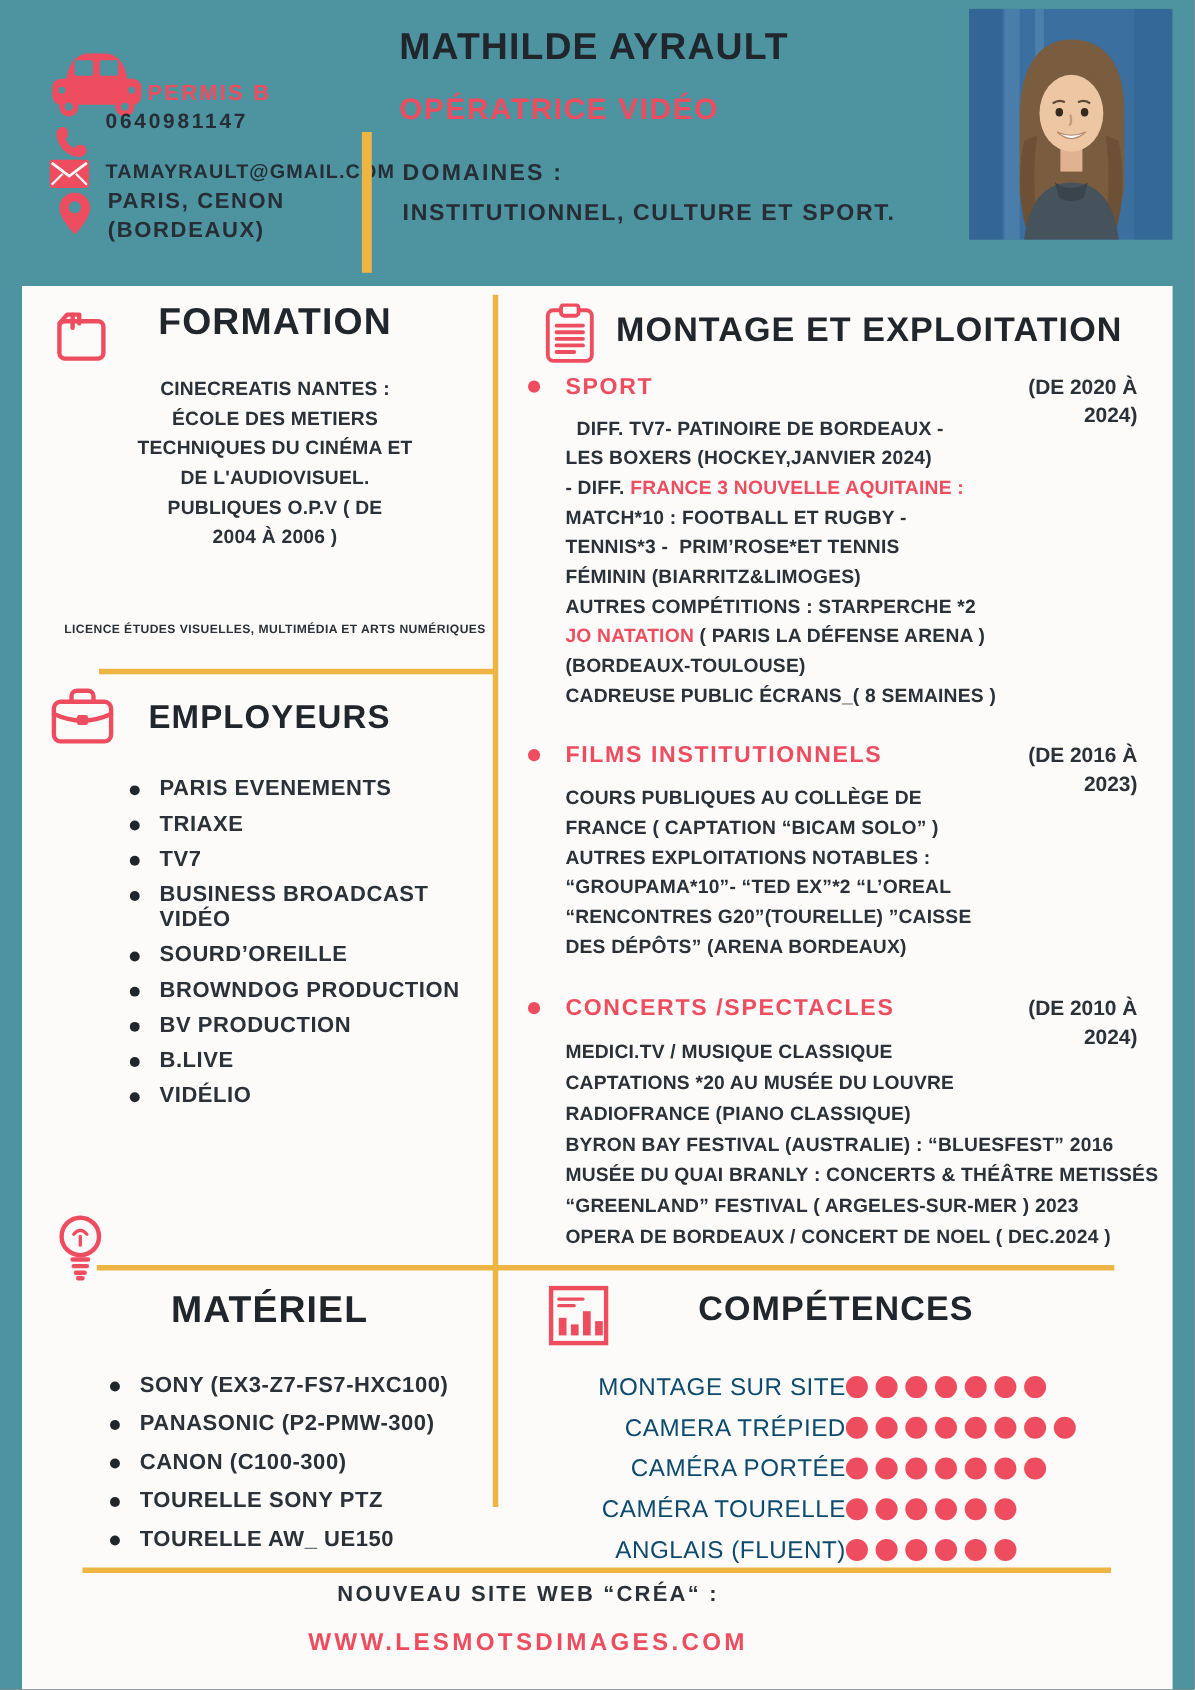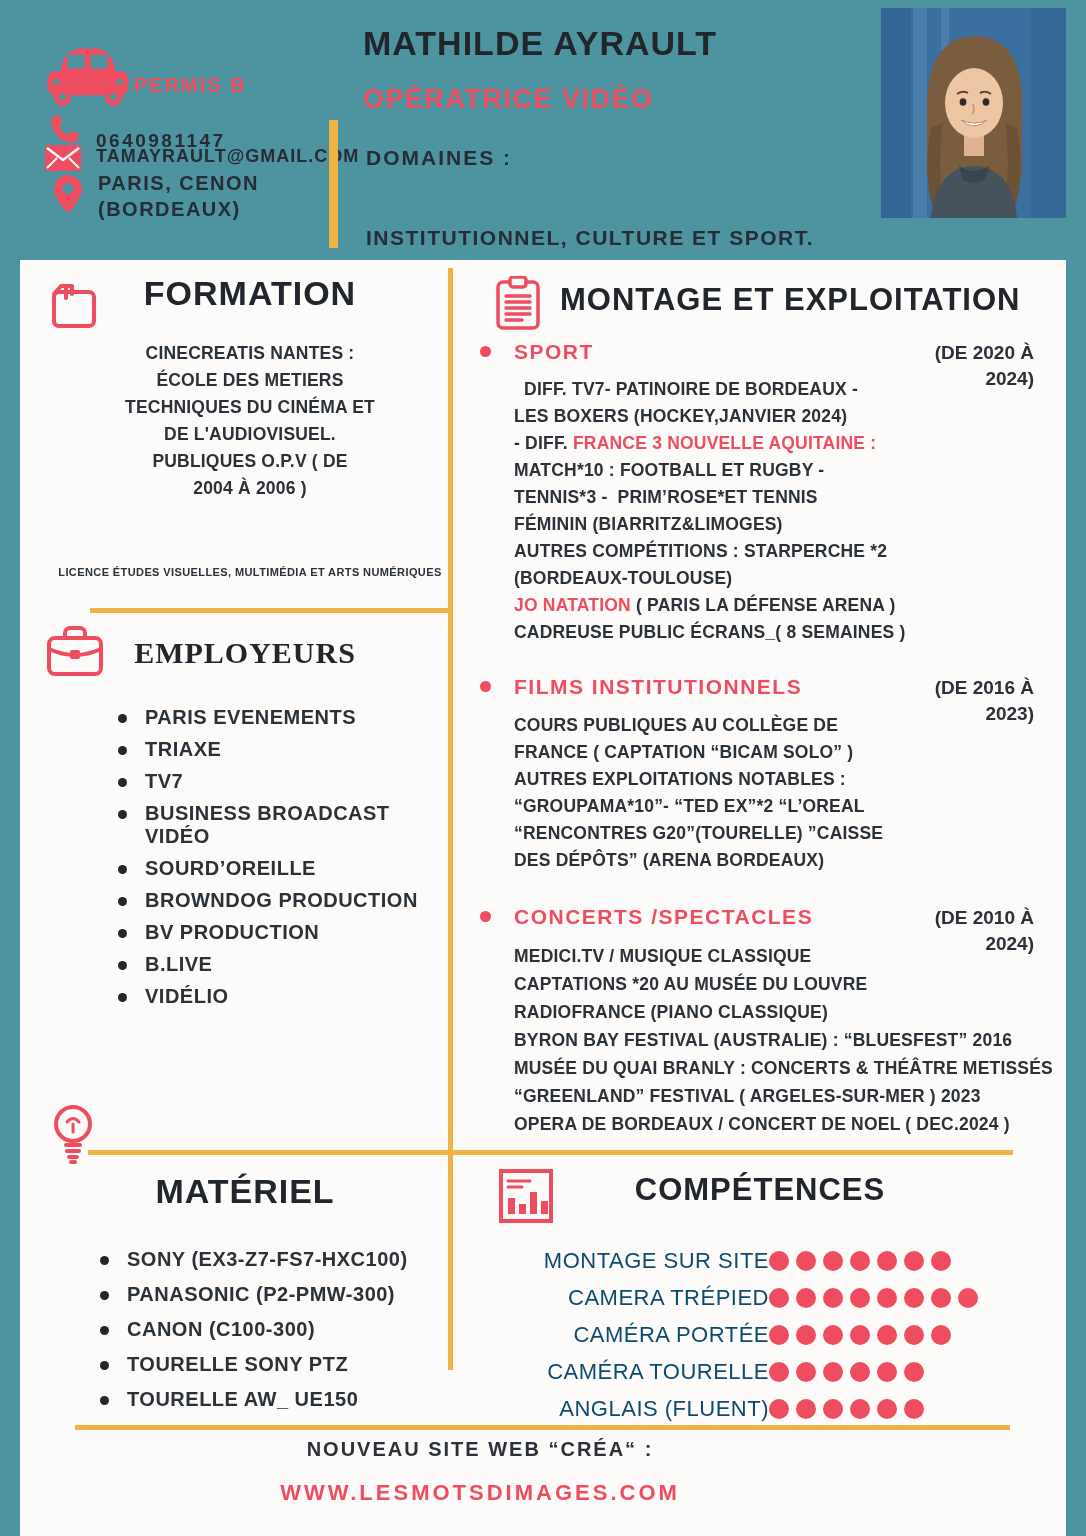--- a/index.html
+++ b/index.html
@@ -9,39 +9,39 @@
     font-family:"Liberation Sans","DejaVu Sans",sans-serif;
     color:#262d34;-webkit-font-smoothing:antialiased;
   }
   .abs{position:absolute;}
   .card{
     position:absolute;left:20px;top:260px;width:1046px;height:1276px;
     background:#fcfbf9;
   }
   
   .permit-label{left:134px;top:74px;font-size:20px;font-weight:bold;color:#ee4d5f;letter-spacing:2px;}
-  .phone-text{left:96px;top:130px;font-size:19px;font-weight:bold;letter-spacing:2.5px;}
+  .phone-text{left:96px;top:100px;font-size:19px;font-weight:bold;letter-spacing:2.5px;}
   .email-text{left:96px;top:146px;font-size:18px;font-weight:bold;letter-spacing:1px;}
   .loc1{left:98px;top:172px;font-size:20px;font-weight:800;letter-spacing:1.5px;}
   .loc2{left:98px;top:198px;font-size:20px;font-weight:800;letter-spacing:1.5px;}
   .name{left:363px;top:24px;font-size:34px;font-weight:bold;letter-spacing:1px;color:#20262c;}
   .job{left:363px;top:84px;font-size:27px;font-weight:bold;letter-spacing:1.5px;color:#ee4d5f;}
   .ybar{left:329px;top:120px;width:9px;height:128px;background:#eeb544;}
   .dom-label{left:366px;top:146px;font-size:21px;font-weight:bold;letter-spacing:2px;}
-  .dom-value{left:366px;top:182px;font-size:21px;font-weight:bold;letter-spacing:1.5px;margin-top:44px;}
+  .dom-value{left:366px;top:182px;font-size:21px;font-weight:bold;letter-spacing:1.5px;}
   .photo{left:881px;top:8px;width:185px;height:210px;}
   
   .vline{left:428px;top:8px;width:5px;height:1102px;background:#eeb544;}
   .hline1{left:70px;top:348px;width:362px;height:5px;background:#eeb544;}
   .hline2{left:68px;top:890px;width:925px;height:5px;background:#eeb544;}
   .hline3{left:55px;top:1165px;width:935px;height:5px;background:#eeb544;}
   
   .sec-title{font-weight:bold;color:#20262c;letter-spacing:1px;}
   .formation-title{left:60px;top:14px;width:340px;text-align:center;font-size:34px;}
-  .employeurs-title{left:60px;top:376px;width:330px;text-align:center;font-size:30px;font-family:Liberation Serif, serif;}
+  .employeurs-title{left:60px;top:376px;width:330px;text-align:center;font-size:30px;}
   .materiel-title{left:60px;top:912px;width:330px;text-align:center;font-size:34px;}
   .montage-title{left:540px;top:22px;width:470px;font-size:31px;}
   .competences-title{left:560px;top:912px;width:360px;text-align:center;font-size:31px;}
   
   .formation-body{left:60px;top:80px;width:340px;text-align:center;font-size:23px;line-height:34px;font-weight:bold;color:#2a3138;}
   .formation-note{left:30px;top:306px;width:400px;text-align:center;font-size:11px;font-weight:bold;letter-spacing:.4px;color:#2a3138;}
   
   .bullet-list{display:block;}
   .employeurs-list{left:98px;top:446px;width:340px;}
   .materiel-list{left:80px;top:988px;width:370px;}
@@ -235,22 +235,22 @@
     <div class="abs mont-sec-head sport-head">SPORT</div>
     <div class="abs period sport-period">(DE 2020 À 2024)</div>
     <div class="abs lines sport-lines">
         <div class="tline"><span>  DIFF. TV7- PATINOIRE DE BORDEAUX -</span></div>
         <div class="tline"><span>LES BOXERS (HOCKEY,JANVIER 2024)</span></div>
         <div class="tline"><span>- DIFF. </span><span class="accent">FRANCE 3 NOUVELLE AQUITAINE :</span></div>
         <div class="tline"><span>MATCH*10 : FOOTBALL ET RUGBY -</span></div>
         <div class="tline"><span>TENNIS*3 -  PRIM’ROSE*ET TENNIS</span></div>
         <div class="tline"><span>FÉMININ (BIARRITZ&amp;LIMOGES)</span></div>
         <div class="tline"><span>AUTRES COMPÉTITIONS : STARPERCHE *2</span></div>
+        <div class="tline"><span class="accent">JO NATATION</span><span> ( PARIS LA DÉFENSE ARENA )</span></div>
         <div class="tline"><span>(BORDEAUX-TOULOUSE)</span></div>
-        <div class="tline"><span class="accent">JO NATATION</span><span> ( PARIS LA DÉFENSE ARENA )</span></div>
         <div class="tline"><span>CADREUSE PUBLIC ÉCRANS_( 8 SEMAINES )</span></div>
       </div>
 
     <div class="abs sec-dot films-dot"></div>
     <div class="abs mont-sec-head films-head">FILMS INSTITUTIONNELS</div>
     <div class="abs period films-period">(DE 2016 À 2023)</div>
     <div class="abs lines films-lines">
         <div class="tline"><span>COURS PUBLIQUES AU COLLÈGE DE</span></div>
         <div class="tline"><span>FRANCE ( CAPTATION “BICAM SOLO” )</span></div>
         <div class="tline"><span>AUTRES EXPLOITATIONS NOTABLES :</span></div>

